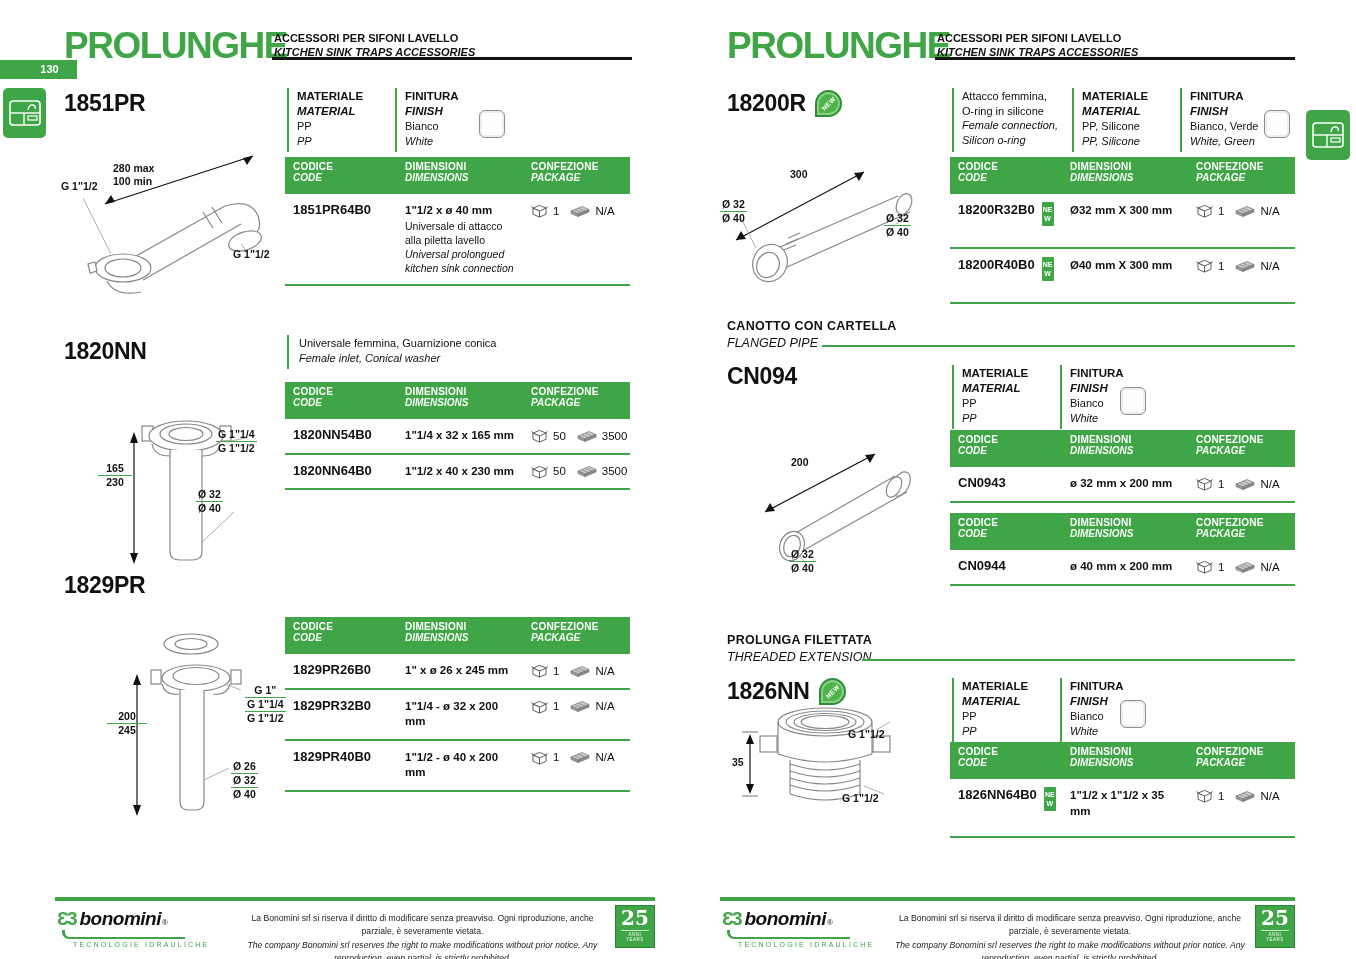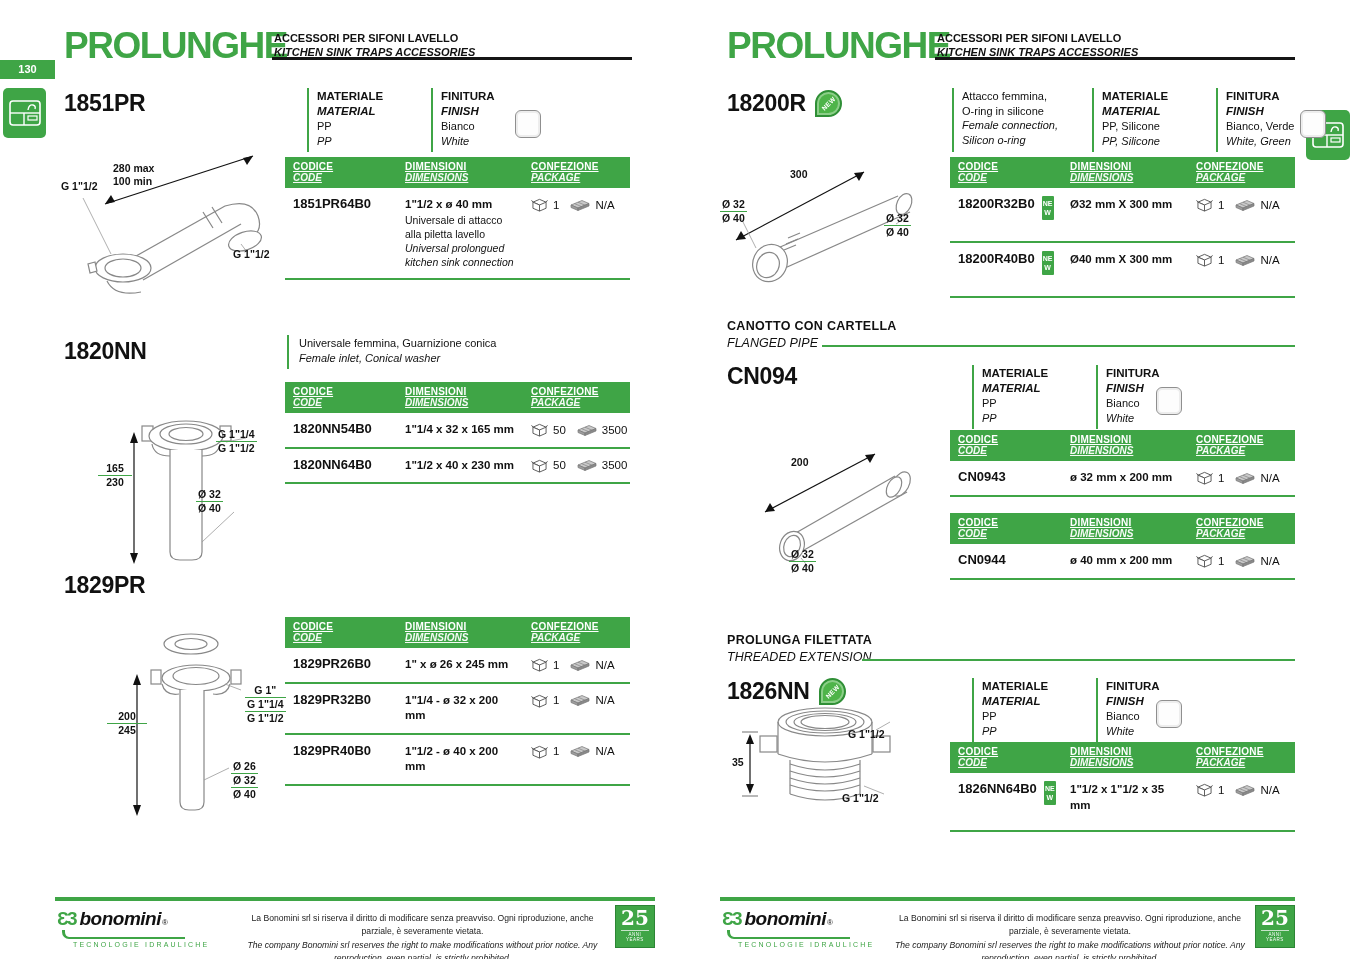--- a/index.html
+++ b/index.html
@@ -22,31 +22,31 @@
   .leaf i{position:absolute;inset:0;display:flex;align-items:center;justify-content:center;
           font-style:normal;font-size:6.5px;font-weight:bold;color:#fff;transform:rotate(-45deg);letter-spacing:.4px;}
   
   .info{position:absolute;display:flex;}
   .icol{border-left:2.5px solid var(--g);padding:1px 0 4px 8px;box-sizing:border-box;position:relative;line-height:1.32;}
   .icol .t1{font-size:11px;}
   .icol .t2{font-size:11px;font-style:italic;}
   .icol .h1{font-size:11.5px;font-weight:bold;}
   .icol .h2{font-size:11.5px;font-weight:bold;font-style:italic;}
   .w-desc{width:120px;}
-  .w-mat{width:124px;margin-left:20px;}
+  .w-mat{width:108px;}
   .w-fin{width:112px;}
   .w-fin2{width:225px;}
   .swatch{position:absolute;width:24px;height:26px;border:1.6px solid #8f8f8f;border-radius:6px;
           background:#fdfdfd;box-shadow:inset 0 0 0 2px #ededed;}
   .sw-r{right:2px;top:22px;}
   .sw-l{left:58px;top:22px;}
   
   .ptable{position:absolute;width:345px;}
   .thead{display:flex;background:var(--g);color:#fff;}
-  .hc{padding:4px 8px 5px;box-sizing:border-box;text-decoration:underline;}
+  .hc{padding:4px 8px 11px;box-sizing:border-box;}
   .hc .l1{font-size:10px;font-weight:bold;letter-spacing:.2px;}
   .hc .l2{font-size:10px;font-weight:bold;font-style:italic;opacity:.95;}
   .c1{width:112px;box-sizing:border-box;}
   .c2{width:126px;box-sizing:border-box;}
   .c3{flex:1;box-sizing:border-box;}
   .trow{display:flex;border-bottom:2px solid var(--g);padding:8px 0 9px;align-items:flex-start;}
   .code{font-size:13px;font-weight:bold;padding-left:8px;display:flex;gap:7px;align-items:flex-start;}
   .newv{display:inline-block;width:12px;background:var(--g);color:#fff;font-size:7px;font-weight:bold;
         text-align:center;line-height:1.3;padding:3px 0;word-break:break-all;border-radius:1px;}
   .dim{font-size:11.5px;font-weight:bold;padding:1px 6px 0 8px;line-height:1.35;}
@@ -86,21 +86,21 @@
   .ln{stroke:#888;fill:none;stroke-width:1.2;}
   .lnf{stroke:#888;fill:#fff;stroke-width:1.2;}
   .dln{stroke:#111;fill:none;stroke-width:1.2;}
   .ldr{stroke:#999;fill:none;stroke-width:.8;}
 </style>
 </head>
 <body>
 
 <div class="canvas">
 
-  <div class="pnum" style="left:0;top:60px;">130</div>
+  <div class="pnum" style="left:0;top:60px;padding-left:22px;">130</div>
   <div class="tile" style="left:3px;top:88px;width:43px;height:50px;">
     <svg width="34" height="40" viewBox="0 0 34 40">
       <rect x="2" y="8" width="30" height="24" rx="3" fill="none" stroke="#fff" stroke-width="1.6"></rect>
       <line x1="2" y1="20" x2="32" y2="20" stroke="#fff" stroke-width="1.4"></line>
       <line x1="16" y1="20" x2="16" y2="32" stroke="#fff" stroke-width="1.4"></line>
       <rect x="20" y="23" width="9" height="4" fill="none" stroke="#fff" stroke-width="1.2"></rect>
       <path d="M20 17 q1 -6 5 -5 q3 1 2 4" fill="none" stroke="#fff" stroke-width="1.4"></path>
     </svg>
   </div>
   <div class="big" style="left:64px;top:27px;">PROLUNGHE</div>

